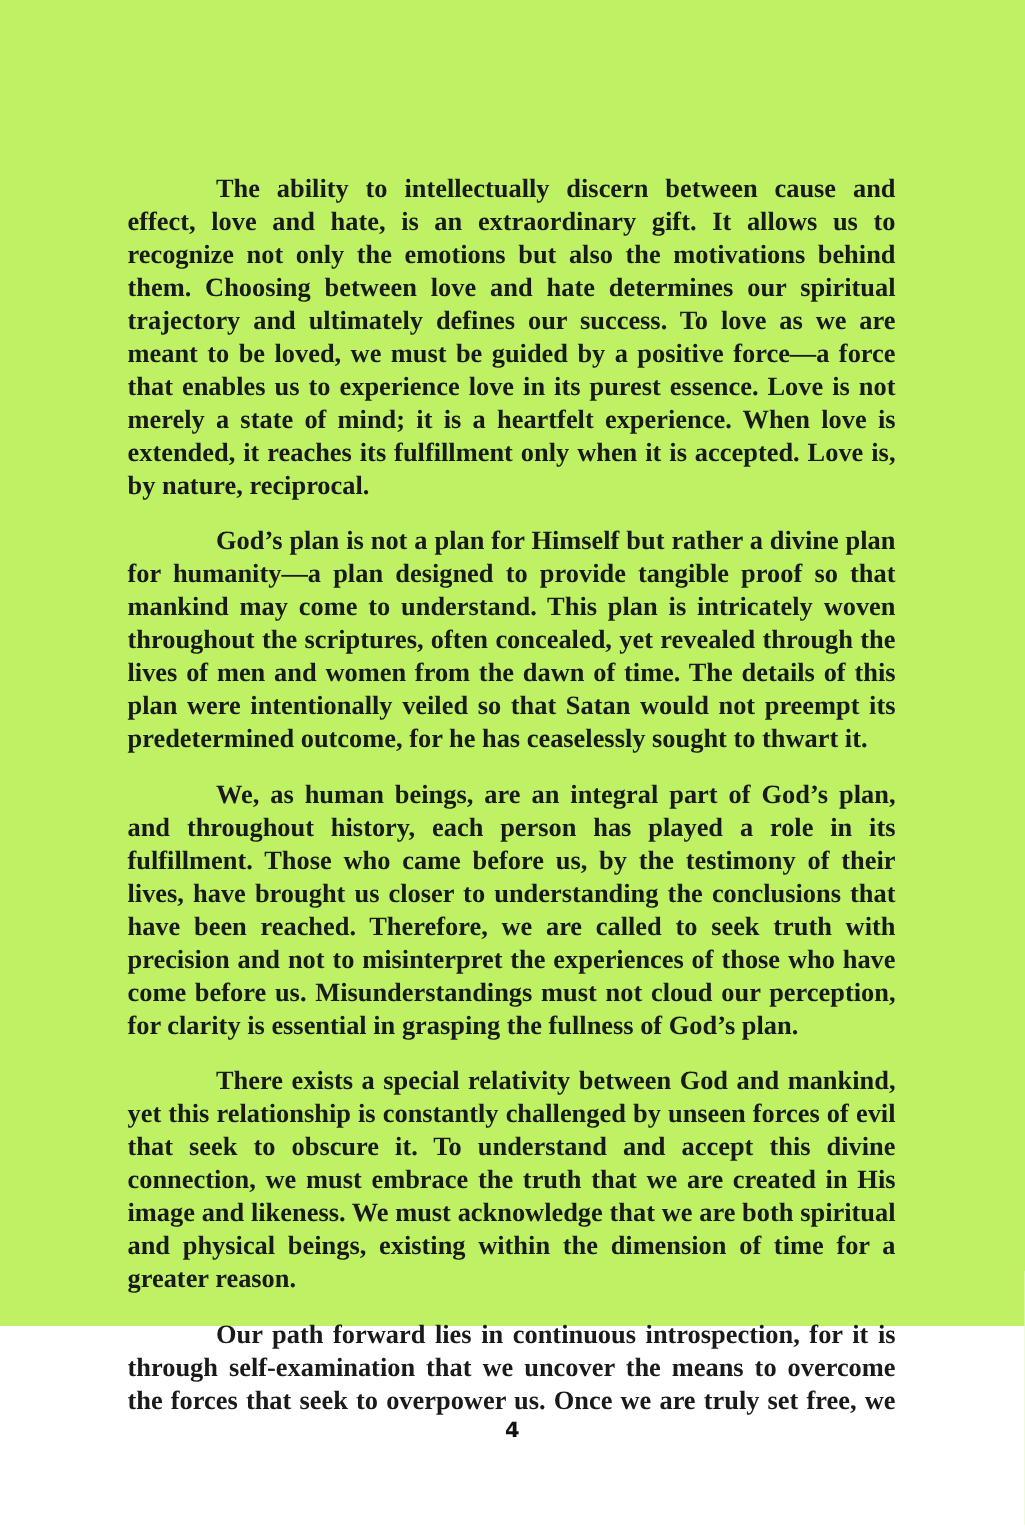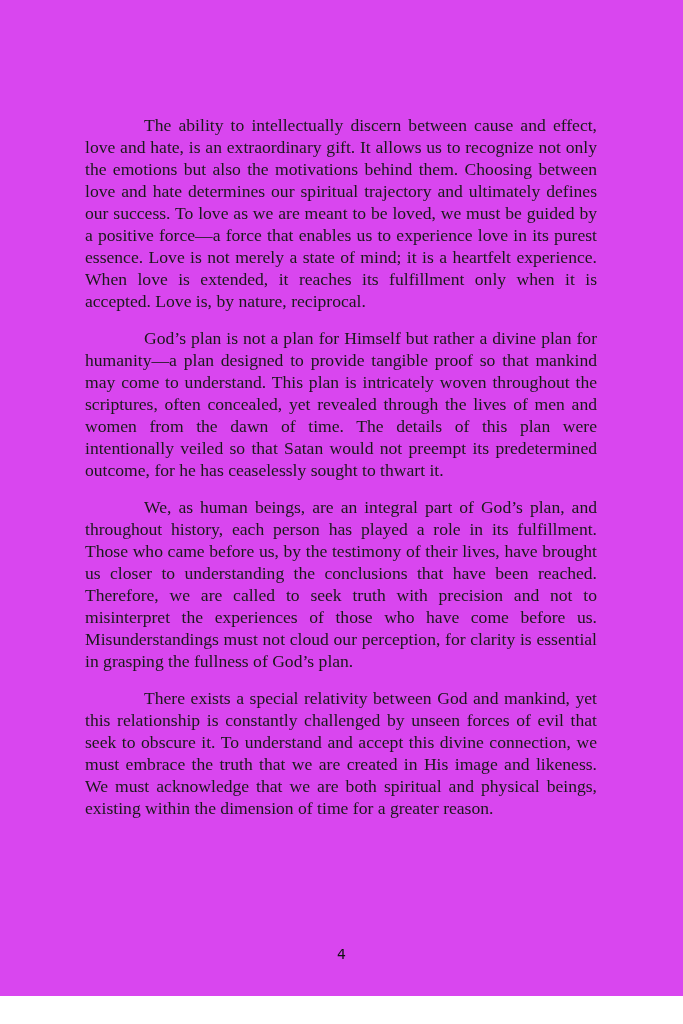--- a/index.html
+++ b/index.html
@@ -11,22 +11,23 @@
     width: 683px;
     height: 1024px;
     position: relative;
     overflow: hidden;
   }
   .page {
     position: absolute;
     left: 0;
     top: 0;
     width: 683px;
-    height: 996px;
-    background: #d946ef;
+    height: 884px;
+    background: #bef264;
+    font-weight: bold;
   }
   .body-text {
     position: absolute;
     left: 85px;
     top: 114px;
     width: 512px;
     color: #1a1a1a;
     font-family: "Liberation Serif", "DejaVu Serif", serif;
     font-size: 17.6px;
     line-height: 22px;
@@ -50,15 +51,16 @@
 </style>
 </head>
 <body>
 
 <div class="page">
   <div class="body-text">
     <p class="para">The ability to intellectually discern between cause and effect, love and hate, is an extraordinary gift. It allows us to recognize not only the emotions but also the motivations behind them. Choosing between love and hate determines our spiritual trajectory and ultimately defines our success. To love as we are meant to be loved, we must be guided by a positive force—a force that enables us to experience love in its purest essence. Love is not merely a state of mind; it is a heartfelt experience. When love is extended, it reaches its fulfillment only when it is accepted. Love is, by nature, reciprocal.</p>
     <p class="para">God’s plan is not a plan for Himself but rather a divine plan for humanity—a plan designed to provide tangible proof so that mankind may come to understand. This plan is intricately woven throughout the scriptures, often concealed, yet revealed through the lives of men and women from the dawn of time. The details of this plan were intentionally veiled so that Satan would not preempt its predetermined outcome, for he has ceaselessly sought to thwart it.</p>
     <p class="para">We, as human beings, are an integral part of God’s plan, and throughout history, each person has played a role in its fulfillment. Those who came before us, by the testimony of their lives, have brought us closer to understanding the conclusions that have been reached. Therefore, we are called to seek truth with precision and not to misinterpret the experiences of those who have come before us. Misunderstandings must not cloud our perception, for clarity is essential in grasping the fullness of God’s plan.</p>
     <p class="para">There exists a special relativity between God and mankind, yet this relationship is constantly challenged by unseen forces of evil that seek to obscure it. To understand and accept this divine connection, we must embrace the truth that we are created in His image and likeness. We must acknowledge that we are both spiritual and physical beings, existing within the dimension of time for a greater reason.</p>
+    <p class="para" style="text-align-last: justify;">Our path forward lies in continuous introspection, for it is through self-examination that we uncover the means to overcome the forces that seek to overpower us. Once we are truly set free, we</p>
   </div>
   <div class="page-number">4</div>
 </div>
 
 </body></html>

